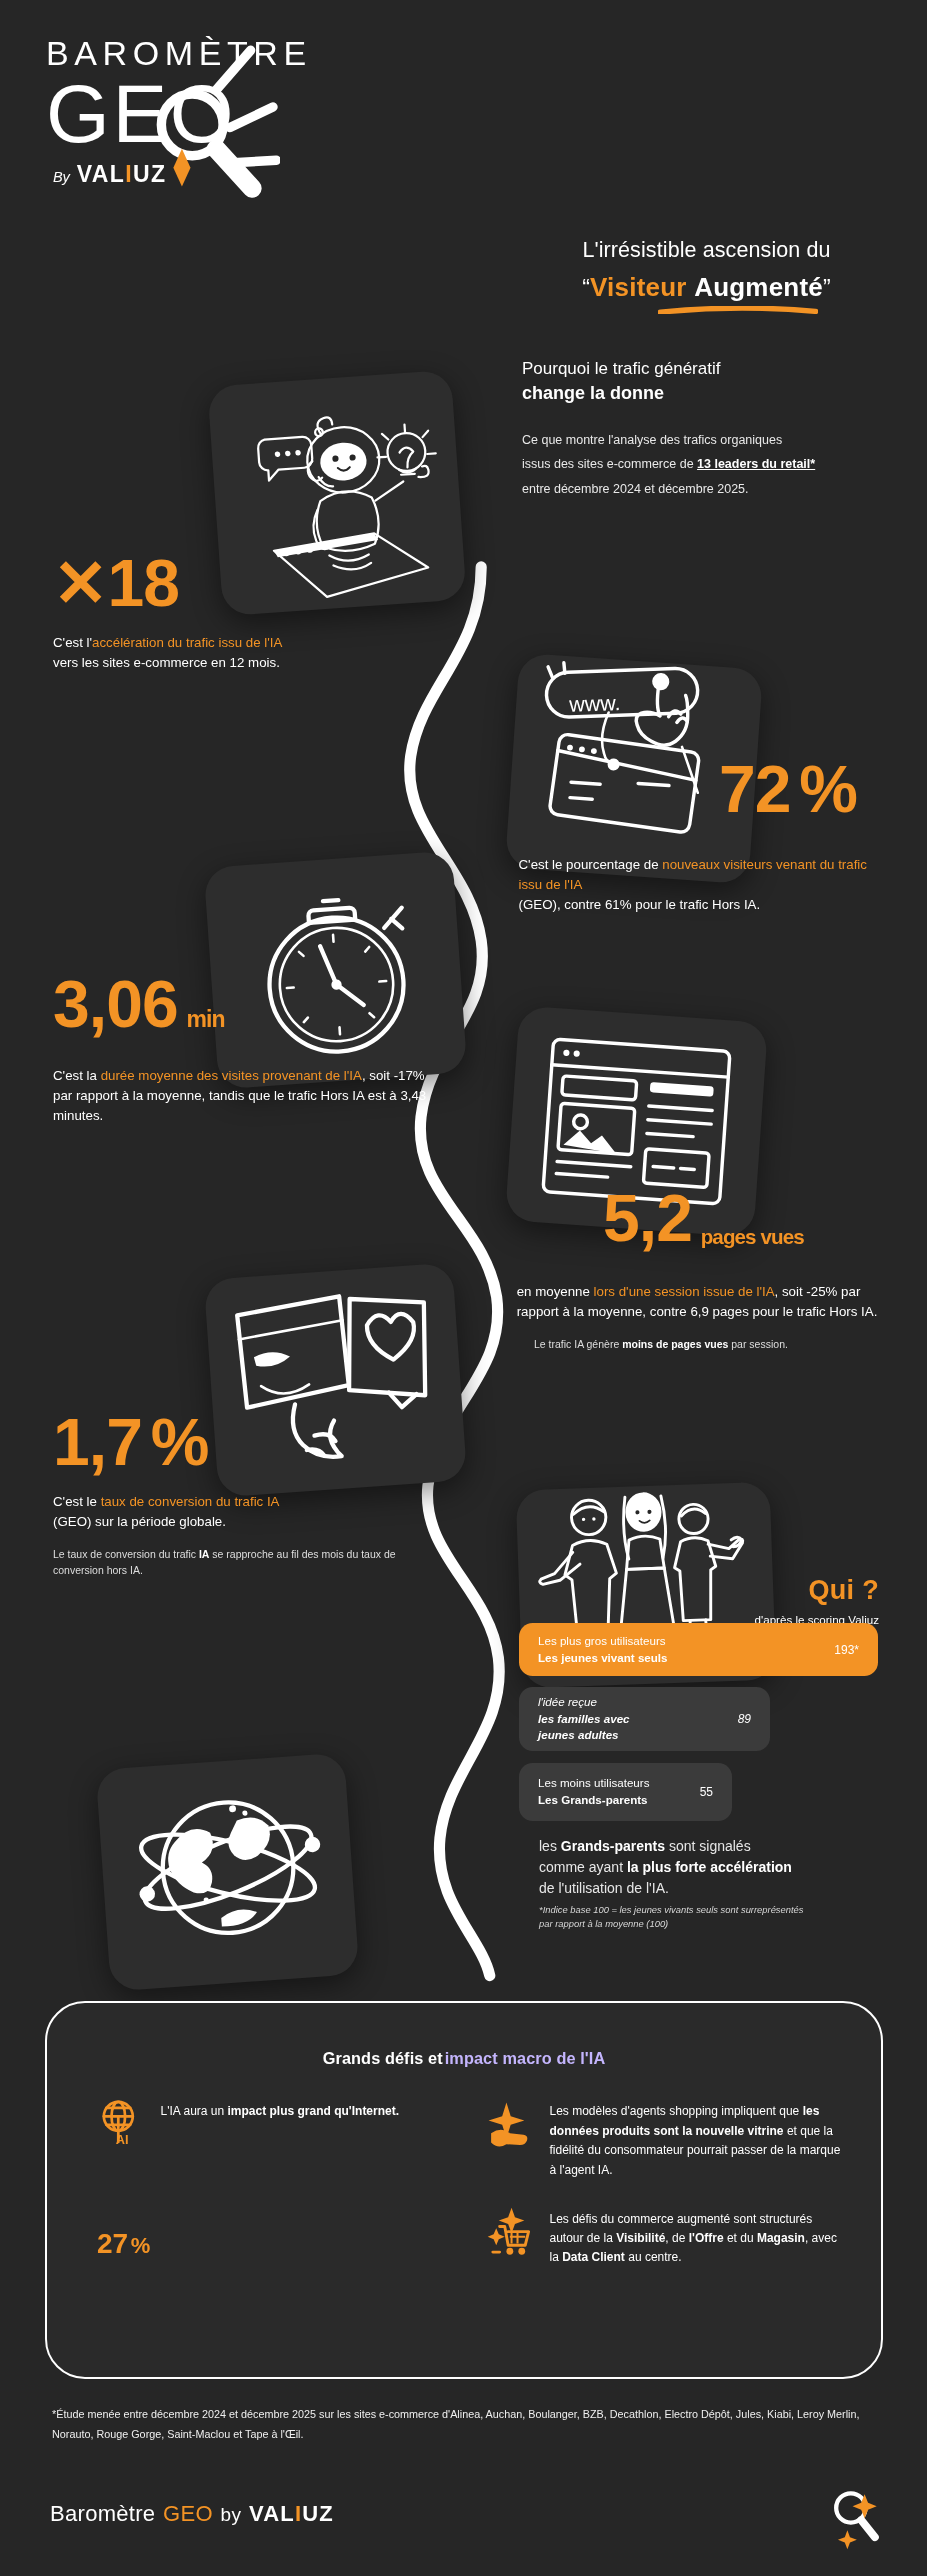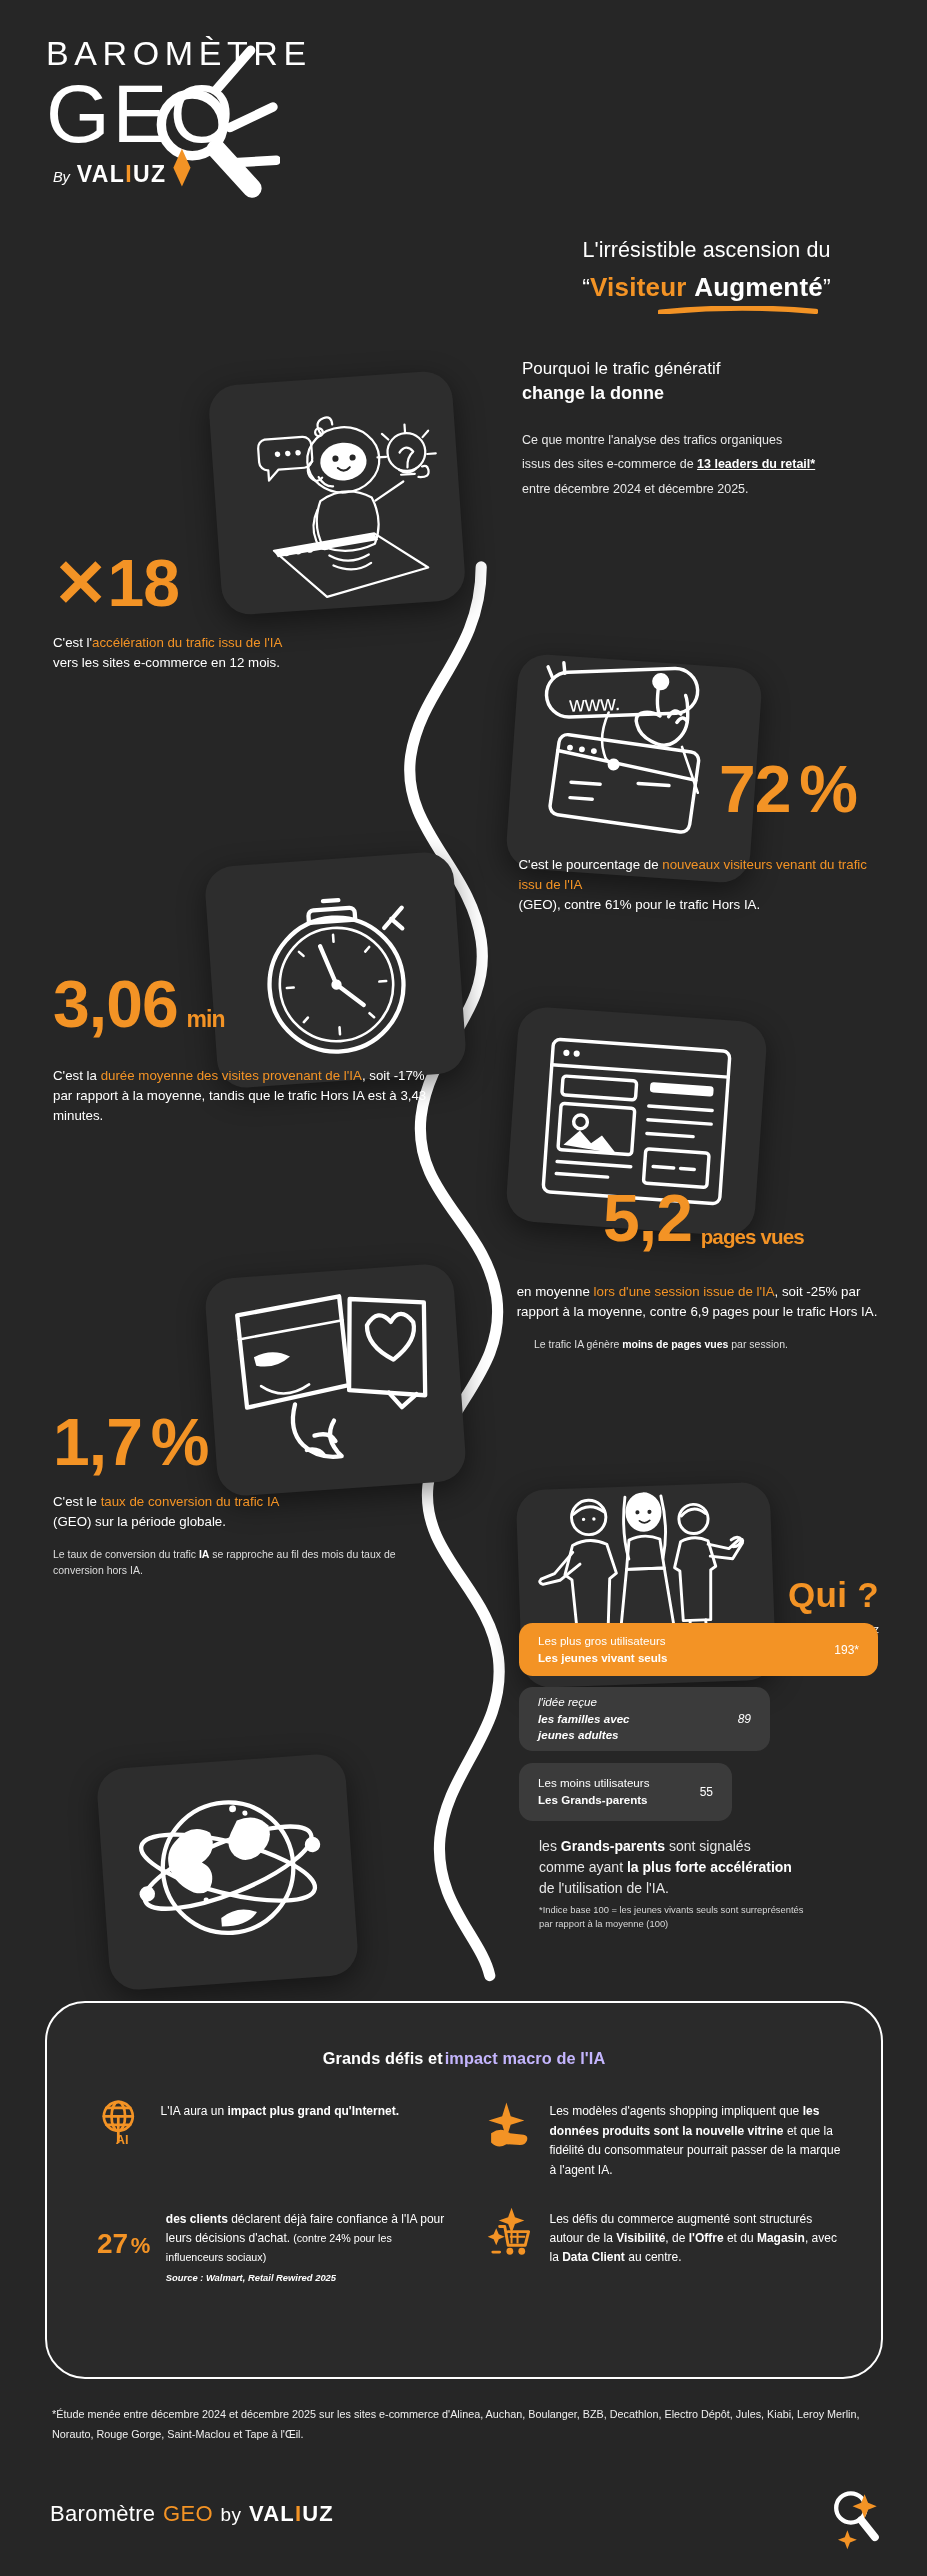--- a/index.html
+++ b/index.html
@@ -102,41 +102,41 @@
   .stat-desc .hi { color: #F39325; }
   .stat-note {
     margin-top: 15.5px; font-size: 10.5px; line-height: 1.5; color: #dedede;
   }
   .stat-note b { font-weight: 700; color: #fff; }
 
   
   .qui-title {
     position: absolute; z-index: 5; text-align: right;
   }
-  .qui-title .t { font-size: 35px; font-weight: 700; color: #F39325; letter-spacing: 0.3px; }
+  .qui-title .t { font-size: 27px; font-weight: 700; color: #F39325; letter-spacing: 0.3px; }
   .qui-title .s { font-size: 11.6px; color: #fff; margin-top: 6.9px; }
 
   .rank-bar {
     position: absolute; z-index: 5; border-radius: 13.7px;
     display: flex; align-items: center; justify-content: space-between;
     padding: 12px 19px;
   }
   .rank-bar.primary { background: #F39325; }
   .rank-bar.secondary { background: #3b3b3b; }
   .rank-label { font-size: 11.6px; line-height: 1.45; color: #fff; }
   .rank-label b { font-weight: 700; display: block; }
   .rank-value { font-size: 12px; color: #fff; white-space: nowrap; margin-left: 12px; }
 
   .qui-note {
     position: absolute; z-index: 5; font-size: 14px; line-height: 1.5; color: #e7e7e7;
   }
   .qui-note b { font-weight: 700; color: #fff; }
   .qui-footnote {
     position: absolute; z-index: 5; font-size: 9.4px; line-height: 1.45;
-    color: #d8d8d8; 
+    color: #d8d8d8; font-style: italic;
   }
 
   
   .panel {
     position: absolute; left: 45px; top: 2001px; width: 838px; height: 378px;
     border: 2.6px solid #ffffff; border-radius: 40px; background: #2a2a2a; z-index: 3;
   }
   .panel-title {
     position: absolute; top: 46px; left: 0; right: 0; text-align: center;
     font-size: 16.3px; font-weight: 700; letter-spacing: 0.1px;
@@ -535,24 +535,20 @@
       </div>
       <div class="panel-text">
         <span>Les modèles d'agents shopping impliquent que </span><b>les données produits sont la nouvelle vitrine</b><span> et que la fidélité du consommateur pourrait passer de la marque à l'agent IA.</span>
       </div>
     </div>
 
     <div class="panel-item">
       <div class="pct-27">
         <span>27</span><span class="sym">%</span>
       </div>
-      <div class="panel-text">
-        <b>des clients</b><span> déclarent déjà faire confiance à l'IA pour leurs décisions d'achat.</span><span class="small"> (contre 24% pour les influenceurs sociaux)</span>
-        <span class="src">Source : Walmart, Retail Rewired 2025</span>
-      </div>
     </div>
 
     <div class="panel-item">
       <div class="panel-icon">
         <svg width="46" height="53" viewBox="0 0 54 62">
           <path d="M30 2 L34 13 L45 17 L34 21 L30 32 L26 21 L15 17 L26 13 Z" fill="#F39325"></path>
           <path d="M9 26 L12 33 L19 36 L12 39 L9 46 L6 39 L-1 36 L6 33 Z" fill="#F39325" transform="translate(3,0)"></path>
           <path d="M16 24 h6 l4 22 h20 l4 -16 h-24" fill="none" stroke="#F39325" stroke-width="3.4" stroke-linecap="round" stroke-linejoin="round"></path>
           <path d="M30 30 v14 M37 30 v14 M28 36 h18" stroke="#F39325" stroke-width="2.4"></path>
           <circle cx="28" cy="53" r="4" fill="#F39325"></circle>

